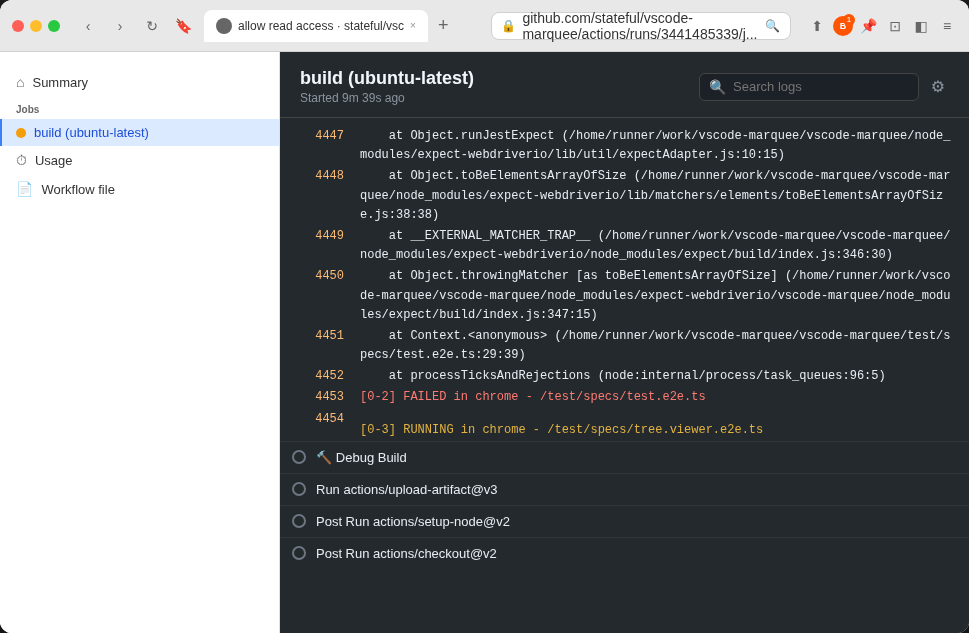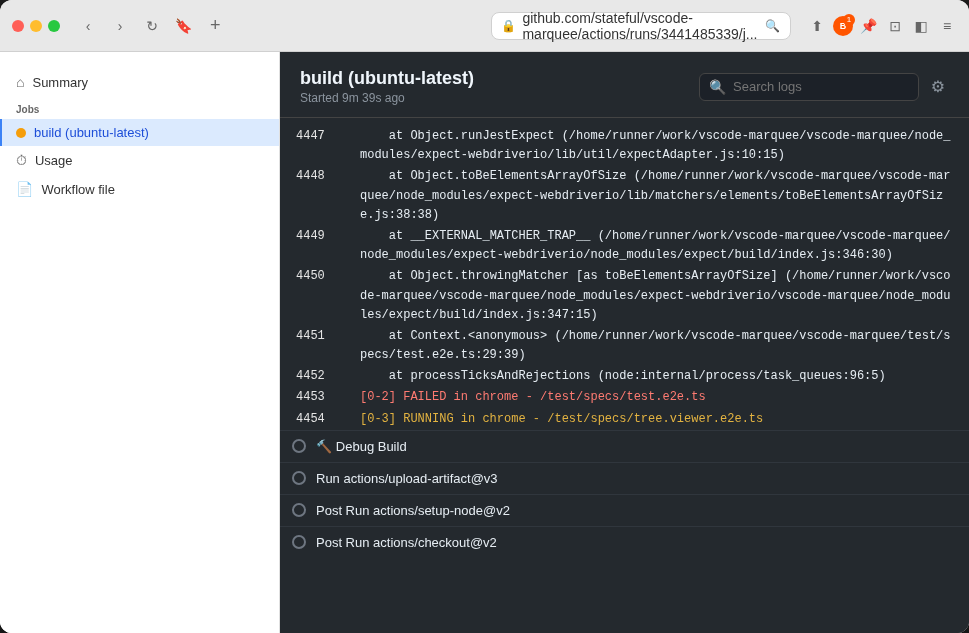--- a/index.html
+++ b/index.html
@@ -281,22 +281,23 @@
     .log-line {
       display: flex;
       align-items: flex-start;
       padding: 1px 16px;
       font-family: 'SFMono-Regular', Consolas, 'Liberation Mono', Menlo, monospace;
       font-size: 12px;
       line-height: 1.6;
       color: #e6edf3;
     }
     .line-num {
-      color: #e5e5e5;
+      color: #fdba74;
       min-width: 48px;
+      text-align: right;
       margin-right: 16px;
       user-select: none;
       flex-shrink: 0;
     }
     .log-text {
       flex: 1;
       word-break: break-all;
       white-space: pre-wrap;
     }
     
@@ -330,20 +331,29 @@
     <div class="traffic-lights">
       <div class="traffic-light tl-close"></div>
       <div class="traffic-light tl-min"></div>
       <div class="traffic-light tl-max"></div>
     </div>
     <button class="nav-btn">‹</button>
     <button class="nav-btn">›</button>
     <button class="nav-btn">↻</button>
     <button class="nav-btn">🔖</button>
     <div class="tab-bar">
+      <div class="tab">
+        <div class="tab-icon">
+          <svg width="10" height="10" viewBox="0 0 10 10">
+              <circle cx="5" cy="5" r="4" fill="#666"></circle>
+            </svg>
+        </div>
+        <span>allow read access · stateful/vsc</span>
+        <span class="tab-close">×</span>
+      </div>
       <button class="tab-new">+</button>
     </div>
     <div class="address-bar">
       <span>🔒</span>
       <span class="address-text">github.com/stateful/vscode-marquee/actions/runs/3441485339/j...</span>
       <span style="color:#666;font-size:12px;">🔍</span>
     </div>
     <div class="toolbar-icons">
       <div class="toolbar-icon">⬆</div>
       <div class="brave-icon badge-icon">
@@ -418,21 +428,21 @@
           <div class="log-line">
             <span class="line-num">4452</span>
             <span class="log-text">    at processTicksAndRejections (node:internal/process/task_queues:96:5)</span>
           </div>
           <div class="log-line">
             <span class="line-num">4453</span>
             <span class="log-text" style="color: rgb(255, 123, 114);">[0-2] FAILED in chrome - /test/specs/test.e2e.ts</span>
           </div>
           <div class="log-line">
             <span class="line-num">4454</span>
-            <span class="log-text" style="color: rgb(227, 179, 65);">[0-3] RUNNING in chrome - /test/specs/tree.viewer.e2e.ts</span>
+            <span class="log-text" style="color: rgb(227, 179, 65); margin-top: 11px;">[0-3] RUNNING in chrome - /test/specs/tree.viewer.e2e.ts</span>
           </div>
           <div class="step-item">
             <div class="step-circle"></div>
             <span>🔨 Debug Build</span>
           </div>
           <div class="step-item">
             <div class="step-circle"></div>
             <span>Run actions/upload-artifact@v3</span>
           </div>
           <div class="step-item">

